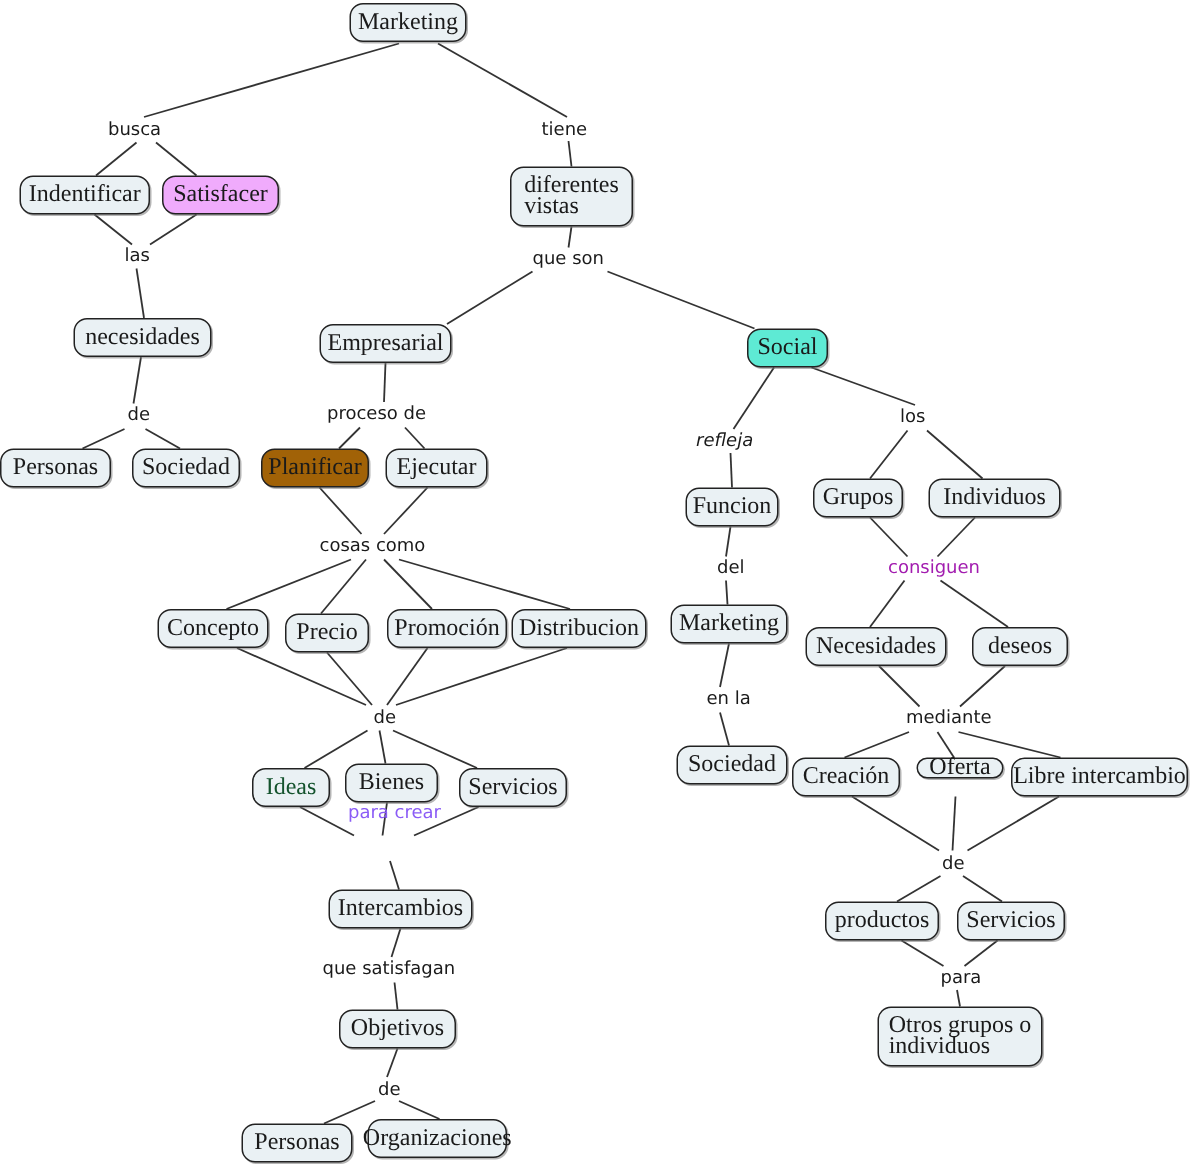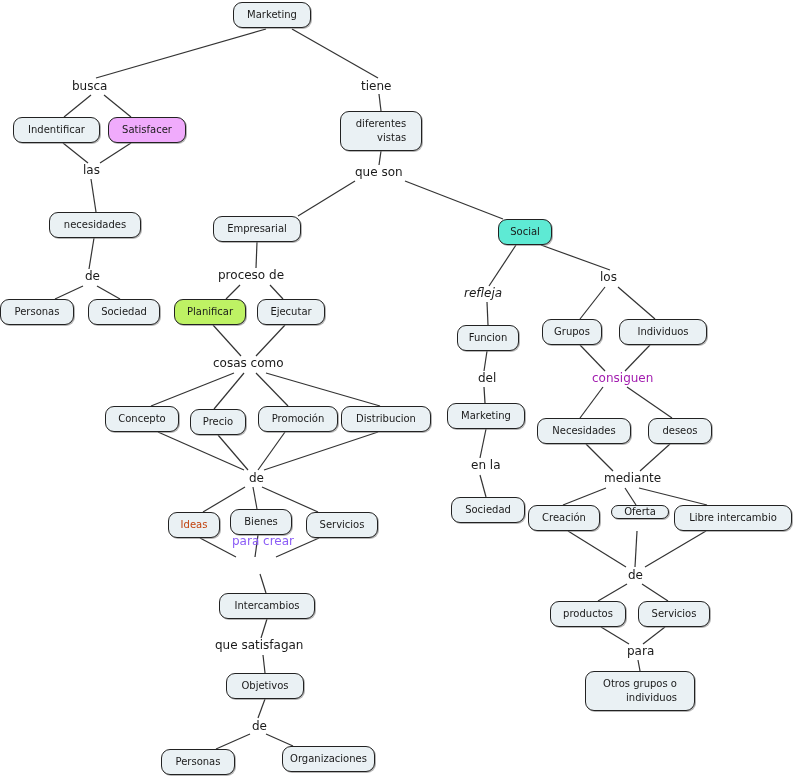--- a/index.html
+++ b/index.html
@@ -25,28 +25,29 @@
     height: 776px;
     pointer-events: none;
   }
   .node {
     position: absolute;
     box-sizing: border-box;
     background: #eaf1f4;
     border: 1.3px solid #222222;
     border-radius: 9px;
     color: #1a1a1a;
-    font-size: 10px;
+    font-size: 16px;
     line-height: 14px;
     display: flex;
     align-items: center;
     justify-content: center;
-    text-align: right;
+    text-align: left;
     white-space: pre;
     box-shadow: 1px 1px 0px rgba(120,120,120,0.55);
+    font-family: Liberation Serif, serif;
   }
   .linklabel {
     position: absolute;
     color: #1a1a1a;
     font-size: 12px;
     line-height: 13px;
     text-align: center;
     white-space: pre;
     background: transparent;
     display: flex;
@@ -129,47 +130,47 @@
       <div class="node" style="left: 233px; top: 2px; width: 78px; height: 26px; background: rgb(234, 241, 244); border-color: rgb(34, 34, 34); color: rgb(26, 26, 26);">Marketing</div>
       <div class="node" style="left: 13px; top: 117px; width: 87px; height: 26px; background: rgb(234, 241, 244); border-color: rgb(34, 34, 34); color: rgb(26, 26, 26);">Indentificar</div>
       <div class="node" style="left: 108px; top: 117px; width: 78px; height: 26px; background: #f0abfc; border-color: rgb(34, 34, 34); color: rgb(26, 26, 26);">Satisfacer</div>
       <div class="node" style="left: 340px; top: 111px; width: 82px; height: 40px; background: rgb(234, 241, 244); border-color: rgb(34, 34, 34); color: rgb(26, 26, 26);">diferentes
 vistas</div>
       <div class="node" style="left: 49px; top: 212px; width: 92px; height: 26px; background: rgb(234, 241, 244); border-color: rgb(34, 34, 34); color: rgb(26, 26, 26);">necesidades</div>
       <div class="node" style="left: 213px; top: 216px; width: 88px; height: 26px; background: rgb(234, 241, 244); border-color: rgb(34, 34, 34); color: rgb(26, 26, 26);">Empresarial</div>
       <div class="node" style="left: 498px; top: 219px; width: 54px; height: 26px; background: #5eead4; border-color: rgb(34, 34, 34); color: rgb(26, 26, 26);">Social</div>
       <div class="node" style="left: 0px; top: 299px; width: 74px; height: 26px; background: rgb(234, 241, 244); border-color: rgb(34, 34, 34); color: rgb(26, 26, 26);">Personas</div>
       <div class="node" style="left: 88px; top: 299px; width: 72px; height: 26px; background: rgb(234, 241, 244); border-color: rgb(34, 34, 34); color: rgb(26, 26, 26);">Sociedad</div>
-      <div class="node" style="left: 174px; top: 299px; width: 72px; height: 26px; background: #bef264; border-color: rgb(34, 34, 34); color: rgb(26, 26, 26);">Planificar</div>
+      <div class="node" style="left: 174px; top: 299px; width: 72px; height: 26px; background: #a16207; border-color: rgb(34, 34, 34); color: rgb(26, 26, 26);">Planificar</div>
       <div class="node" style="left: 257px; top: 299px; width: 68px; height: 26px; background: rgb(234, 241, 244); border-color: rgb(34, 34, 34); color: rgb(26, 26, 26);">Ejecutar</div>
       <div class="node" style="left: 457px; top: 325px; width: 62px; height: 26px; background: rgb(234, 241, 244); border-color: rgb(34, 34, 34); color: rgb(26, 26, 26);">Funcion</div>
       <div class="node" style="left: 542px; top: 319px; width: 60px; height: 26px; background: rgb(234, 241, 244); border-color: rgb(34, 34, 34); color: rgb(26, 26, 26);">Grupos</div>
       <div class="node" style="left: 619px; top: 319px; width: 88px; height: 26px; background: rgb(234, 241, 244); border-color: rgb(34, 34, 34); color: rgb(26, 26, 26);">Individuos</div>
       <div class="node" style="left: 105px; top: 406px; width: 74px; height: 26px; background: rgb(234, 241, 244); border-color: rgb(34, 34, 34); color: rgb(26, 26, 26);">Concepto</div>
       <div class="node" style="left: 190px; top: 409px; width: 56px; height: 26px; background: rgb(234, 241, 244); border-color: rgb(34, 34, 34); color: rgb(26, 26, 26);">Precio</div>
       <div class="node" style="left: 258px; top: 406px; width: 80px; height: 26px; background: rgb(234, 241, 244); border-color: rgb(34, 34, 34); color: rgb(26, 26, 26);">Promoción</div>
       <div class="node" style="left: 341px; top: 406px; width: 90px; height: 26px; background: rgb(234, 241, 244); border-color: rgb(34, 34, 34); color: rgb(26, 26, 26);">Distribucion</div>
       <div class="node" style="left: 447px; top: 403px; width: 78px; height: 26px; background: rgb(234, 241, 244); border-color: rgb(34, 34, 34); color: rgb(26, 26, 26);">Marketing</div>
       <div class="node" style="left: 537px; top: 418px; width: 94px; height: 26px; background: rgb(234, 241, 244); border-color: rgb(34, 34, 34); color: rgb(26, 26, 26);">Necesidades</div>
       <div class="node" style="left: 648px; top: 418px; width: 64px; height: 26px; background: rgb(234, 241, 244); border-color: rgb(34, 34, 34); color: rgb(26, 26, 26);">deseos</div>
-      <div class="node" style="left: 168px; top: 512px; width: 52px; height: 26px; background: rgb(234, 241, 244); border-color: rgb(34, 34, 34); color: #c2410c;">Ideas</div>
+      <div class="node" style="left: 168px; top: 512px; width: 52px; height: 26px; background: rgb(234, 241, 244); border-color: rgb(34, 34, 34); color: #14532d;">Ideas</div>
       <div class="node" style="left: 230px; top: 509px; width: 62px; height: 26px; background: rgb(234, 241, 244); border-color: rgb(34, 34, 34); color: rgb(26, 26, 26);">Bienes</div>
       <div class="node" style="left: 306px; top: 512px; width: 72px; height: 26px; background: rgb(234, 241, 244); border-color: rgb(34, 34, 34); color: rgb(26, 26, 26);">Servicios</div>
       <div class="node" style="left: 451px; top: 497px; width: 74px; height: 26px; background: rgb(234, 241, 244); border-color: rgb(34, 34, 34); color: rgb(26, 26, 26);">Sociedad</div>
       <div class="node" style="left: 528px; top: 505px; width: 72px; height: 26px; background: rgb(234, 241, 244); border-color: rgb(34, 34, 34); color: rgb(26, 26, 26);">Creación</div>
       <div class="node" style="left: 611px; top: 505px; width: 58px; height: 14px; background: rgb(234, 241, 244); border-color: rgb(34, 34, 34); color: rgb(26, 26, 26);">Oferta</div>
       <div class="node" style="left: 674px; top: 505px; width: 118px; height: 26px; background: rgb(234, 241, 244); border-color: rgb(34, 34, 34); color: rgb(26, 26, 26);">Libre intercambio</div>
       <div class="node" style="left: 219px; top: 593px; width: 96px; height: 26px; background: rgb(234, 241, 244); border-color: rgb(34, 34, 34); color: rgb(26, 26, 26);">Intercambios</div>
       <div class="node" style="left: 550px; top: 601px; width: 76px; height: 26px; background: rgb(234, 241, 244); border-color: rgb(34, 34, 34); color: rgb(26, 26, 26);">productos</div>
       <div class="node" style="left: 638px; top: 601px; width: 72px; height: 26px; background: rgb(234, 241, 244); border-color: rgb(34, 34, 34); color: rgb(26, 26, 26);">Servicios</div>
       <div class="node" style="left: 226px; top: 673px; width: 78px; height: 26px; background: rgb(234, 241, 244); border-color: rgb(34, 34, 34); color: rgb(26, 26, 26);">Objetivos</div>
       <div class="node" style="left: 585px; top: 671px; width: 110px; height: 40px; background: rgb(234, 241, 244); border-color: rgb(34, 34, 34); color: rgb(26, 26, 26);">Otros grupos o
 individuos</div>
       <div class="node" style="left: 161px; top: 749px; width: 74px; height: 26px; background: rgb(234, 241, 244); border-color: rgb(34, 34, 34); color: rgb(26, 26, 26);">Personas</div>
-      <div class="node" style="left: 245px; top: 746px; width: 93px; height: 26px; background: rgb(234, 241, 244); border-color: rgb(34, 34, 34); color: rgb(26, 26, 26); margin-left: 37px;">Organizaciones</div>
+      <div class="node" style="left: 245px; top: 746px; width: 93px; height: 26px; background: rgb(234, 241, 244); border-color: rgb(34, 34, 34); color: rgb(26, 26, 26);">Organizaciones</div>
     </div>
   <div id="labels">
       <div class="linklabel" style="left: 72px; top: 80px; color: rgb(26, 26, 26);">busca</div>
       <div class="linklabel" style="left: 361px; top: 80px; color: rgb(26, 26, 26);">tiene</div>
       <div class="linklabel" style="left: 83px; top: 164px; color: rgb(26, 26, 26);">las</div>
       <div class="linklabel" style="left: 355px; top: 166px; color: rgb(26, 26, 26);">que son</div>
       <div class="linklabel" style="left: 85px; top: 270px; color: rgb(26, 26, 26);">de</div>
       <div class="linklabel" style="left: 218px; top: 269px; color: rgb(26, 26, 26);">proceso de</div>
       <div class="linklabel" style="left: 464px; top: 287px; color: rgb(26, 26, 26); font-style: italic;">refleja</div>
       <div class="linklabel" style="left: 600px; top: 271px; color: rgb(26, 26, 26);">los</div>

